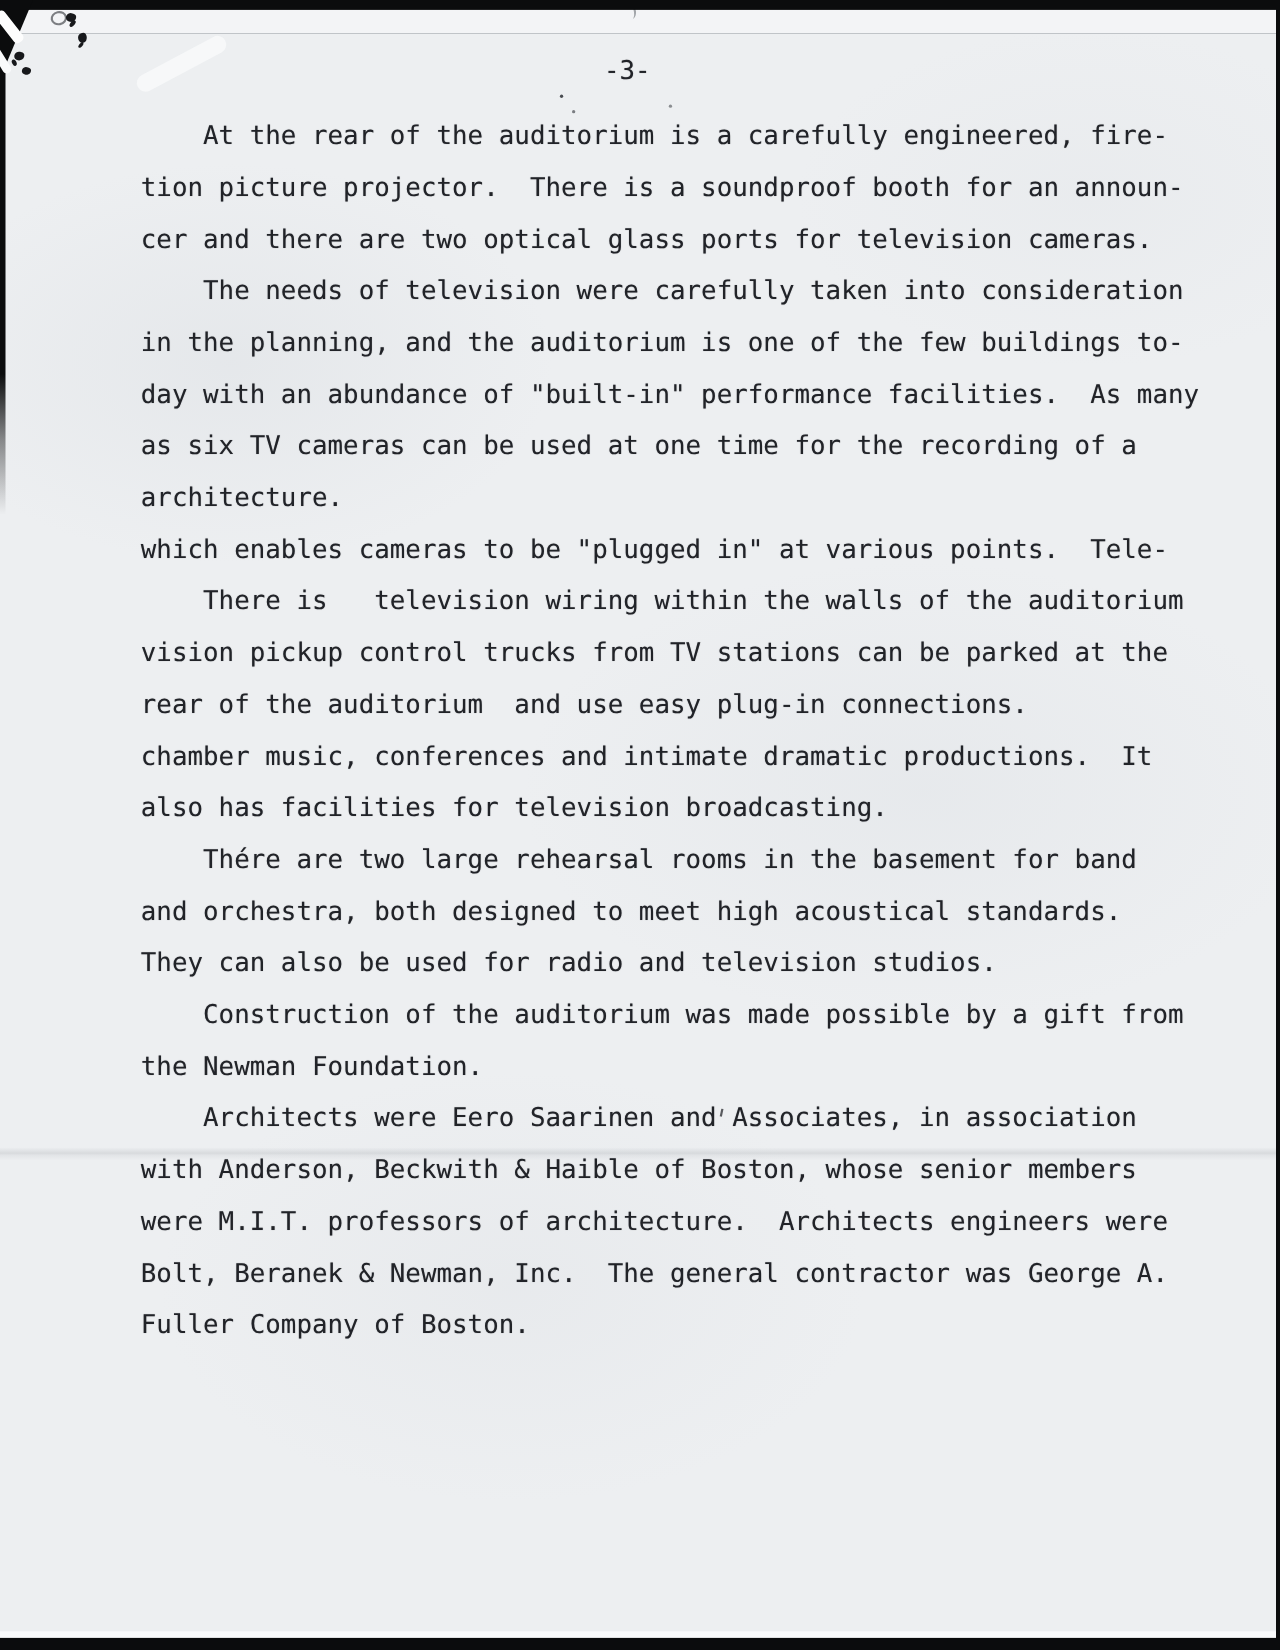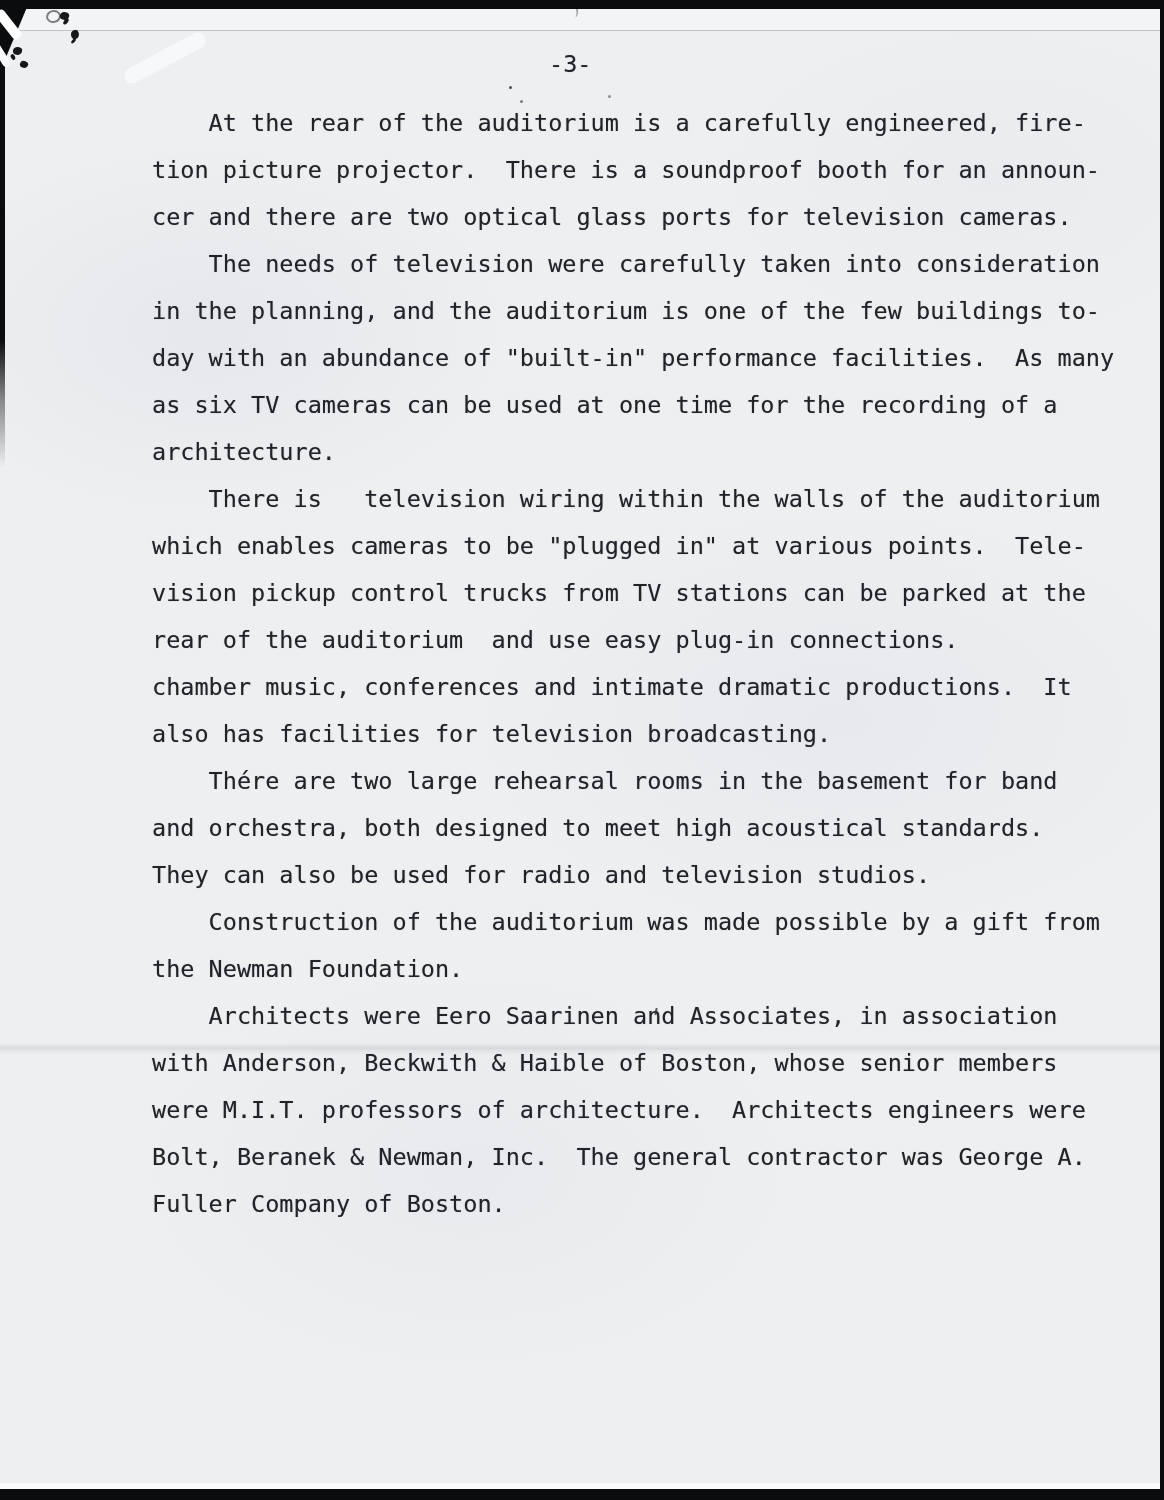--- a/index.html
+++ b/index.html
@@ -97,21 +97,21 @@
   }
   
   .page-number{
     position:absolute;top:50px;left:549px;
     font-size:23.5px;color:var(--ink);
     letter-spacing:0;white-space:pre;
     text-shadow:0 0 1px rgba(33,35,40,0.35);
   }
   
   .text-block{
-    position:absolute;top:100px;left:128px;width:1010px;margin-left:24px;
+    position:absolute;top:100px;left:128px;width:1010px;
   }
   .line{
     height:47px;line-height:47px;
     font-size:23.5px;color:var(--ink);
     white-space:pre;
     text-shadow:0 0 1px rgba(33,35,40,0.35);
     font-variant-ligatures:none;
   }
 </style>
 </head>
@@ -128,22 +128,22 @@
 
   <div class="text-block">
     <div class="line">    At the rear of the auditorium is a carefully engineered, fire-</div>
     <div class="line">tion picture projector.  There is a soundproof booth for an announ-</div>
     <div class="line">cer and there are two optical glass ports for television cameras.</div>
     <div class="line">    The needs of television were carefully taken into consideration</div>
     <div class="line">in the planning, and the auditorium is one of the few buildings to-</div>
     <div class="line">day with an abundance of "built-in" performance facilities.  As many</div>
     <div class="line">as six TV cameras can be used at one time for the recording of a</div>
     <div class="line">architecture.</div>
+    <div class="line">which enables cameras to be "plugged in" at various points.  Tele-</div>
     <div class="line">    There is   television wiring within the walls of the auditorium</div>
-    <div class="line">which enables cameras to be "plugged in" at various points.  Tele-</div>
     <div class="line">vision pickup control trucks from TV stations can be parked at the</div>
     <div class="line">rear of the auditorium  and use easy plug-in connections.</div>
     <div class="line">chamber music, conferences and intimate dramatic productions.  It</div>
     <div class="line">also has facilities for television broadcasting.</div>
     <div class="line">    Thére are two large rehearsal rooms in the basement for band</div>
     <div class="line">and orchestra, both designed to meet high acoustical standards.</div>
     <div class="line">They can also be used for radio and television studios.</div>
     <div class="line">    Construction of the auditorium was made possible by a gift from</div>
     <div class="line">the Newman Foundation.</div>
     <div class="line">    Architects were Eero Saarinen and Associates, in association</div>

